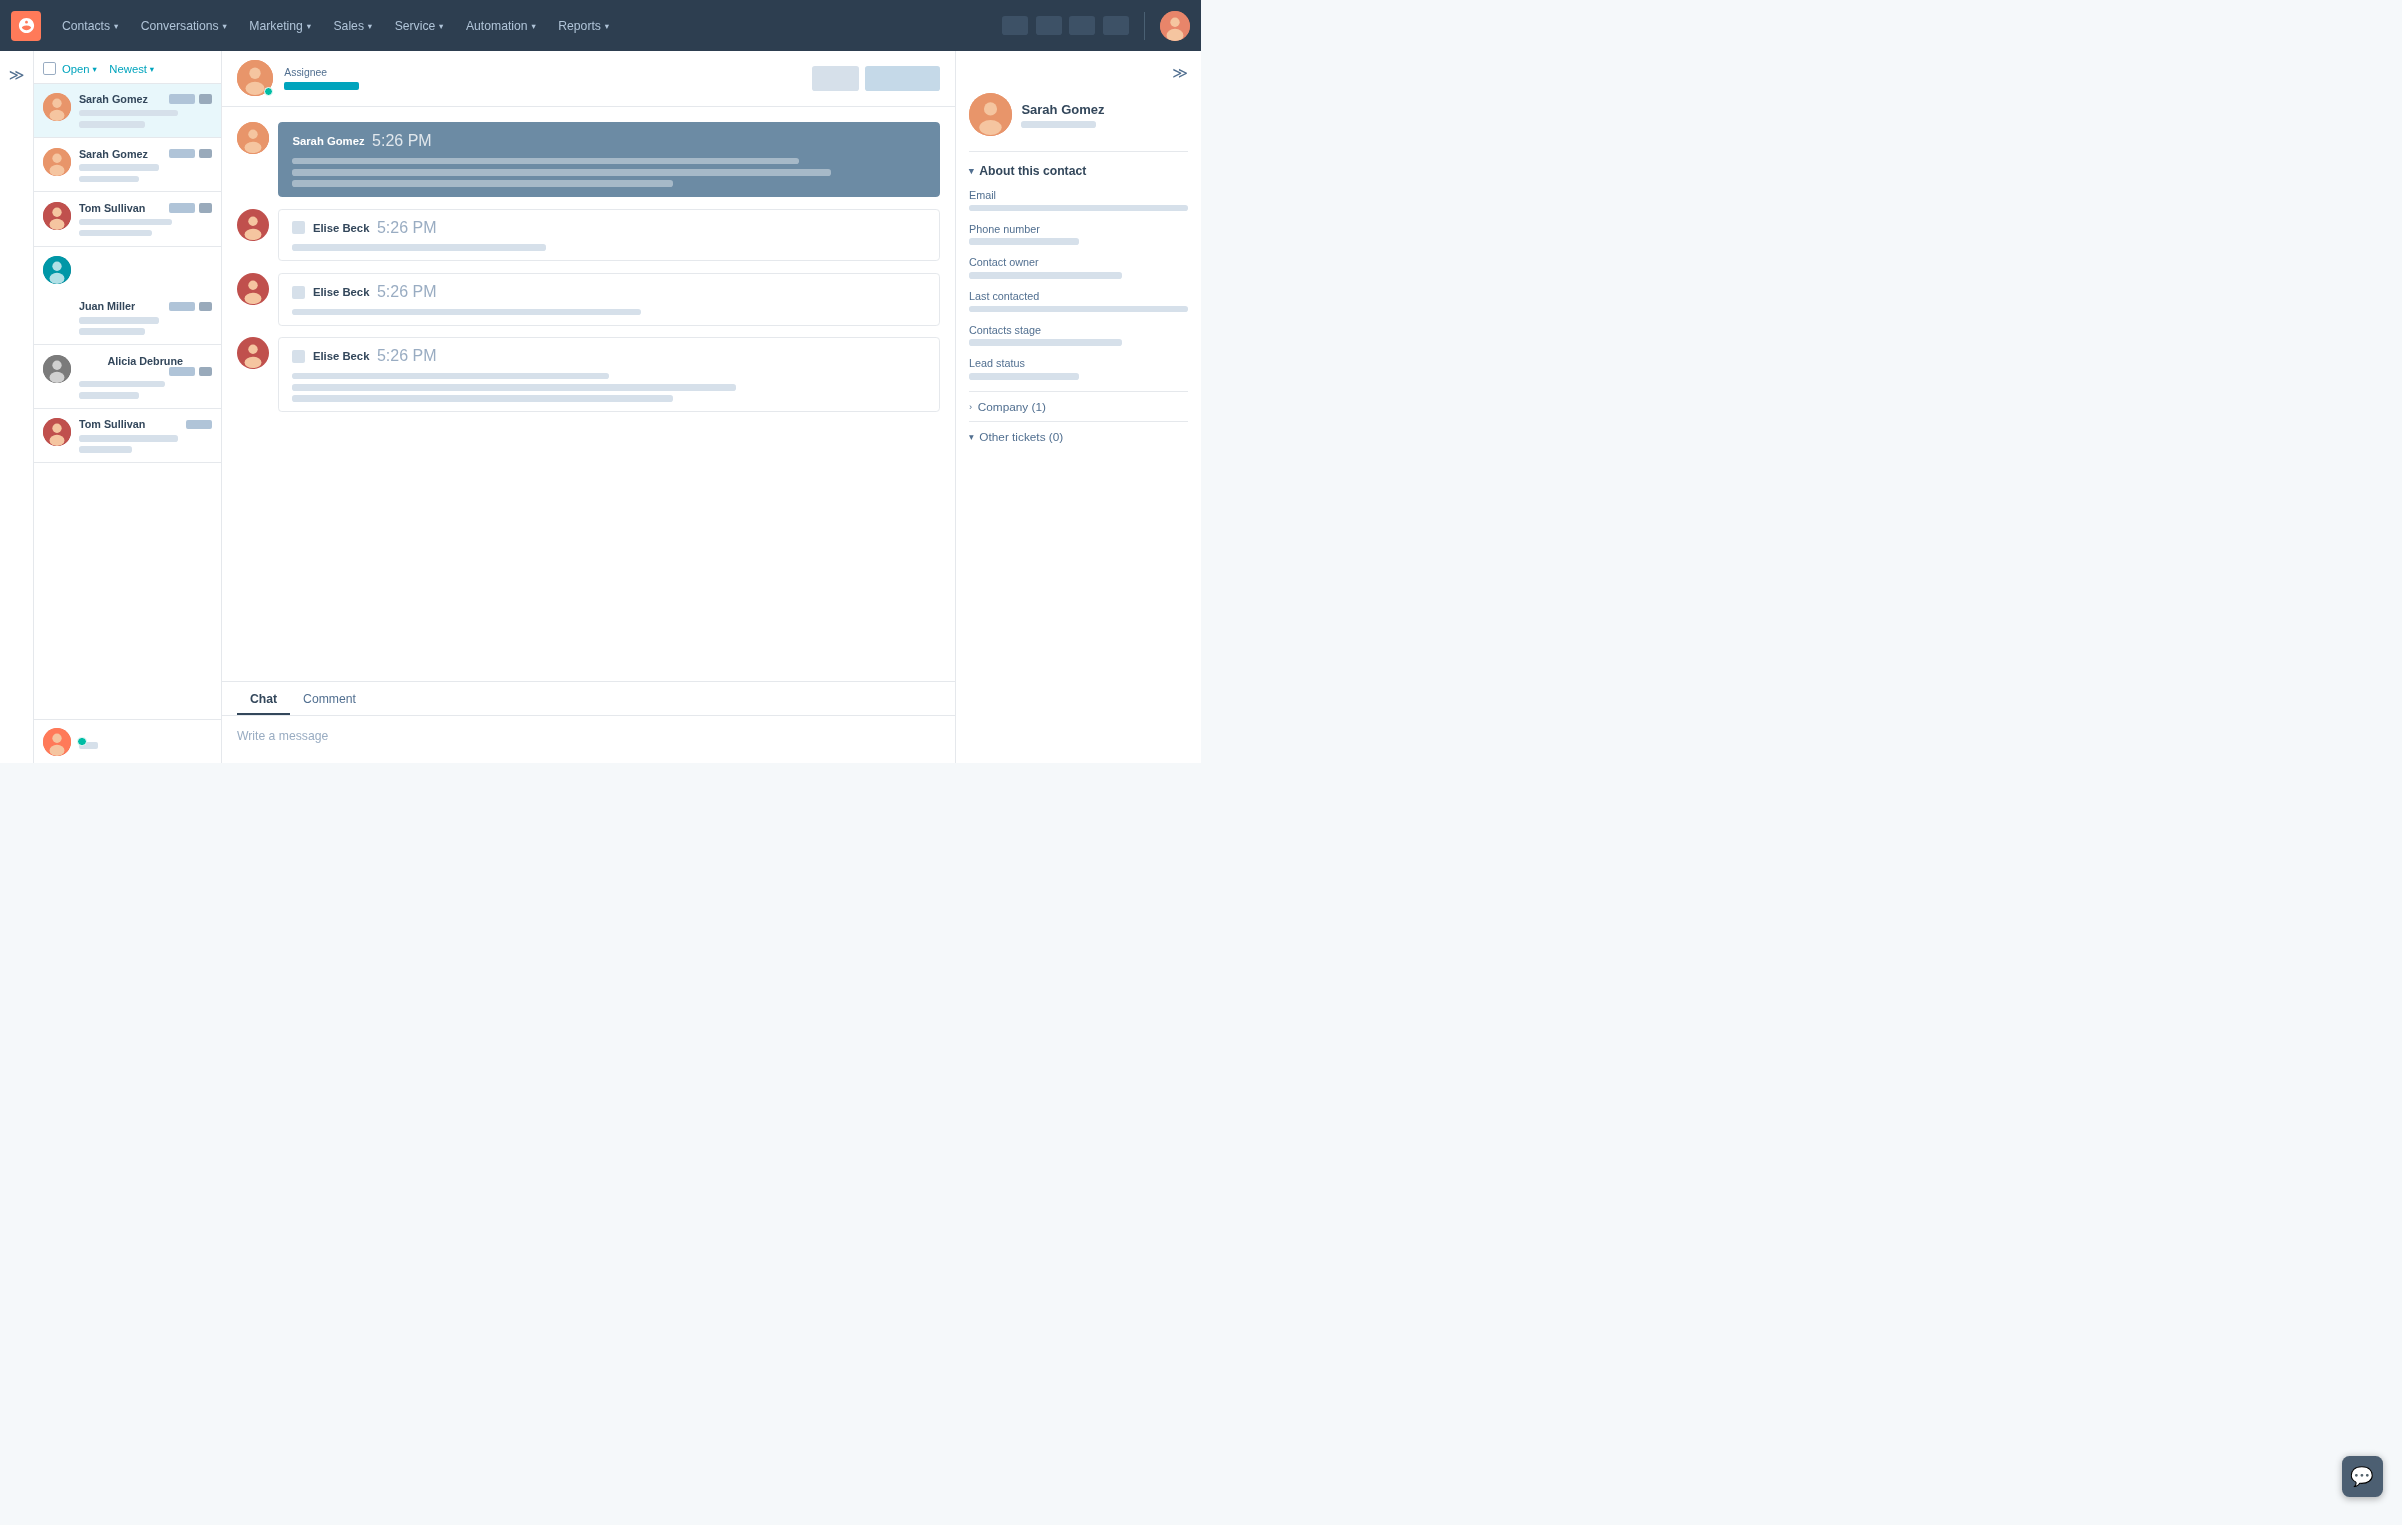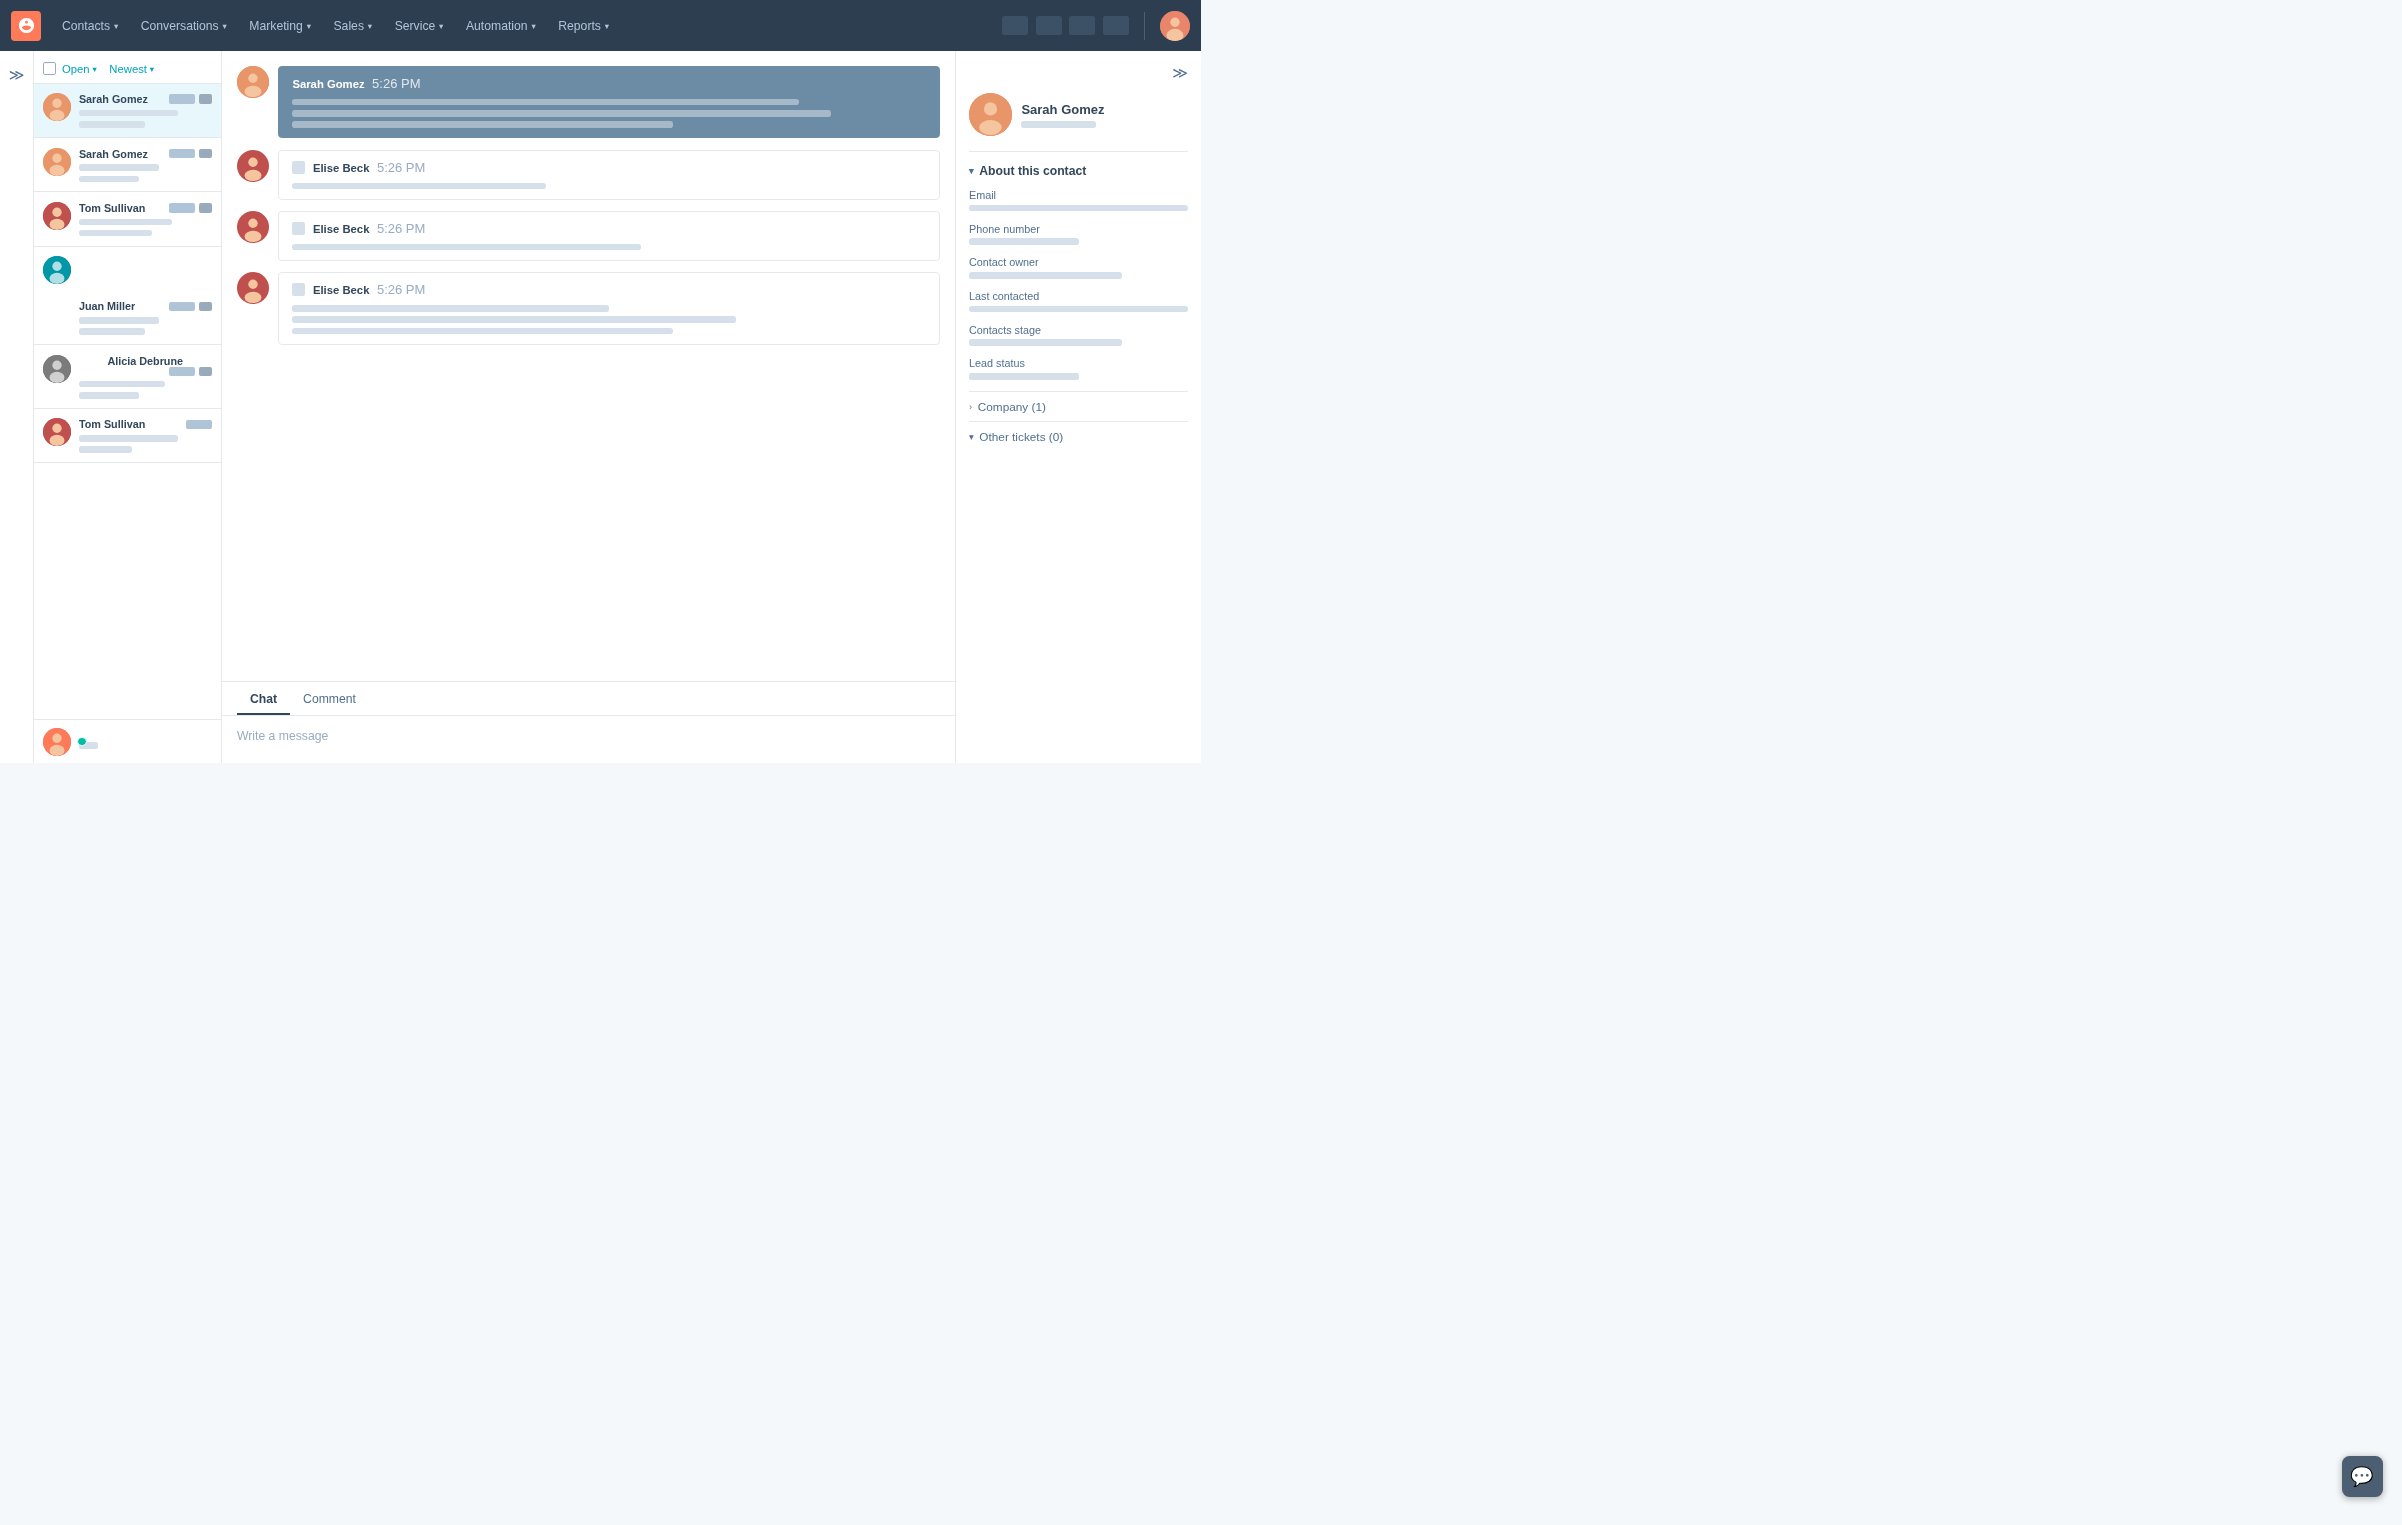--- a/index.html
+++ b/index.html
@@ -232,21 +232,21 @@
     .msg-header {
       display: flex; align-items: center; gap: 7.5px;
       margin-bottom: 7.5px;
     }
     .msg-name {
       font-size: 11.3px; font-weight: 600;
     }
     .msg-name.sent-name { color: white; }
     .msg-name.recv-name { color: #33475b; }
     .msg-time {
-      font-size: 13px;
+      font-size: 16px;
     }
     .msg-time.sent-time { color: rgba(255,255,255,0.8); }
     .msg-time.recv-time { color: #99acc2; }
     .msg-icon-gray {
       width: 13px; height: 13px;
       background: #d6e0ea;
       border-radius: 1.9px;
     }
     .skeleton-line-msg {
       height: 6.6px; background: rgba(255,255,255,0.4); border-radius: 2.8px; margin-top: 4.7px;
@@ -576,20 +576,38 @@
             </svg>
         </div>
         <div class="online-dot"></div>
       </div>
       <div class="more-btn"></div>
     </div>
   </div>
 
   <div class="chat-main">
 
+    <div class="chat-header">
+      <div class="chat-header-avatar">
+        <svg width="36" height="36" viewBox="0 0 38 38">
+            <circle cx="19" cy="19" r="19" fill="#e8956a"></circle>
+            <circle cx="19" cy="14" r="6" fill="#f5c5a0"></circle>
+            <ellipse cx="19" cy="30" rx="10" ry="7" fill="#f5c5a0"></ellipse>
+          </svg>
+        <div class="online-dot-header"></div>
+      </div>
+      <div>
+        <div class="assignee-label">Assignee</div>
+        <div class="assignee-bar"></div>
+      </div>
+      <div class="header-actions">
+        <div class="action-btn-gray"></div>
+        <div class="action-btn-blue"></div>
+      </div>
+    </div>
 
     <div class="messages-area">
 
       <div class="message-row">
         <div class="msg-avatar avatar-sg">
           <svg width="32" height="32" viewBox="0 0 34 34">
               <circle cx="17" cy="17" r="17" fill="#e8956a"></circle>
               <circle cx="17" cy="13" r="5" fill="#f5c5a0"></circle>
               <ellipse cx="17" cy="27" rx="9" ry="6" fill="#f5c5a0"></ellipse>
             </svg>

